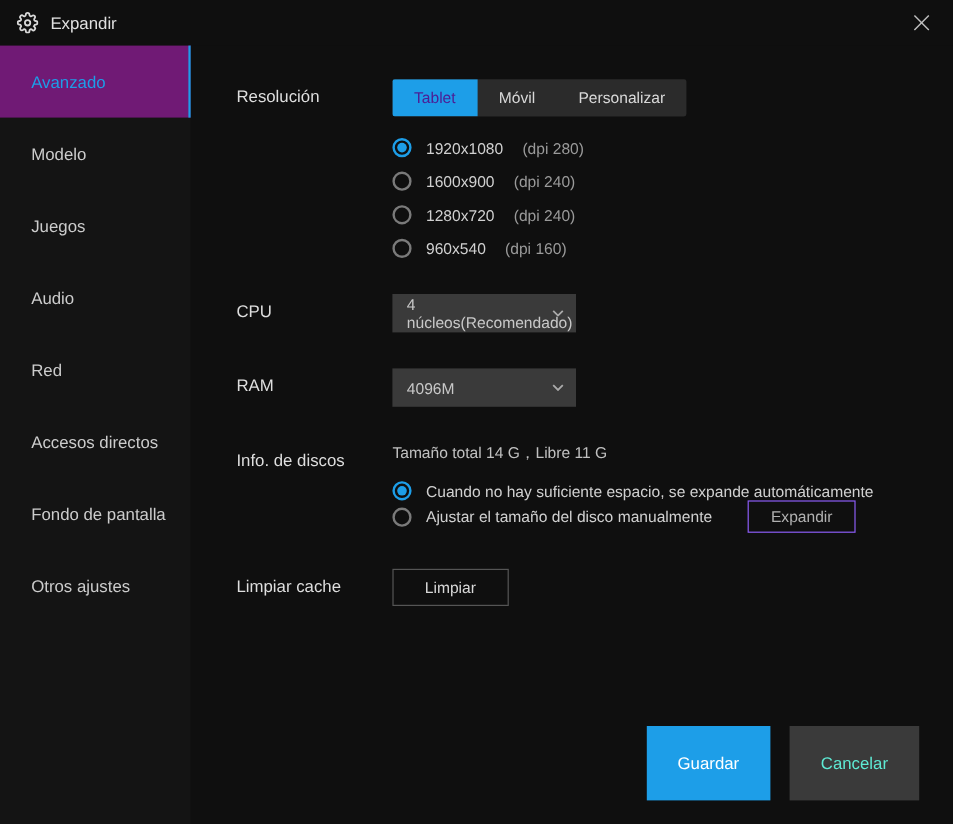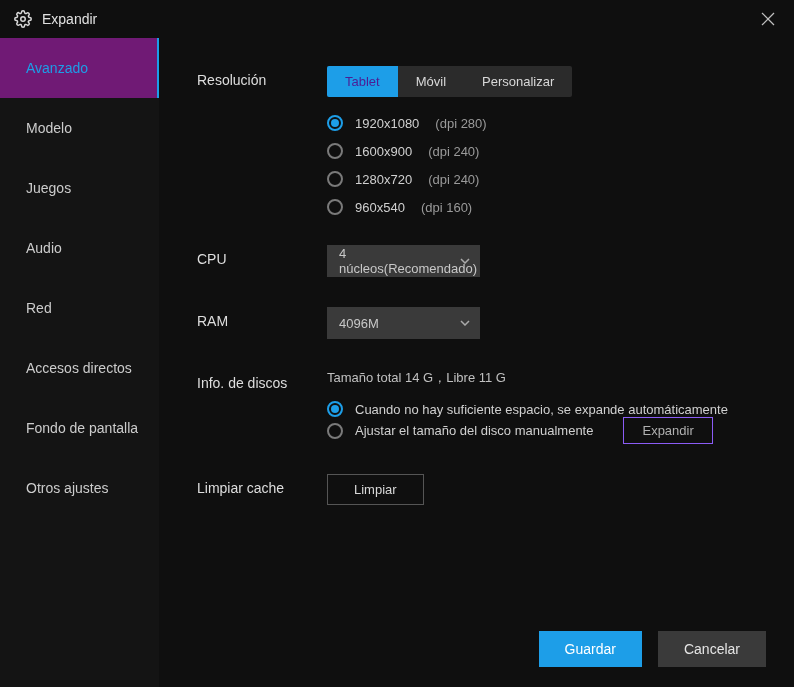--- a/index.html
+++ b/index.html
@@ -30,21 +30,21 @@
   .radio-label-sub { color: #9a9a9a; font-size: 13px; margin-left: 4px; }
   .select { background: #3a3a3a; color: #c8c8c8; height: 32px; width: 153px; display: flex; align-items: center; padding: 0 12px; position: relative; cursor: pointer; font-size: 13px; }
   .select .chev { position:absolute; right:10px; top:50%; transform:translateY(-50%); }
   .disk-info { color: #c0c0c0; font-size: 13px; margin-bottom: 14px; }
   .disk-radios { display: flex; flex-direction: column; }
   .disk-row { display: flex; align-items: center; gap: 12px; }
   .btn-small { border: 1px solid #8b5cf6; color: #b0b0b0; background: transparent; padding: 5px 18px; font-size: 13px; cursor: pointer; margin-left: 18px; }
   .btn-outline { border: 1px solid #555; color: #d8d8d8; background: transparent; padding: 7px 26px; font-size: 13px; cursor: pointer; }
   .footer { position: absolute; bottom: 20px; right: 28px; display: flex; gap: 16px; }
   .btn-primary { background: #1d9ee8; color: #fff; border: none; padding: 10px 26px; font-size: 14px; cursor:pointer; }
-  .btn-secondary { background: #3a3a3a; color: #e5e5e5; border: none; padding: 10px 26px; font-size: 14px; cursor:pointer; }
+  .btn-secondary { background: #3a3a3a; color: #5eead4; border: none; padding: 23px 26px; font-size: 14px; cursor:pointer; }
   svg { display:block; }
 </style>
 </head>
 <body>
 
 <div class="window">
 
   <div class="titlebar">
     <span class="gear">
       <svg width="18" height="18" viewBox="0 0 24 24" fill="none" stroke="#d8d8d8" stroke-width="2">

